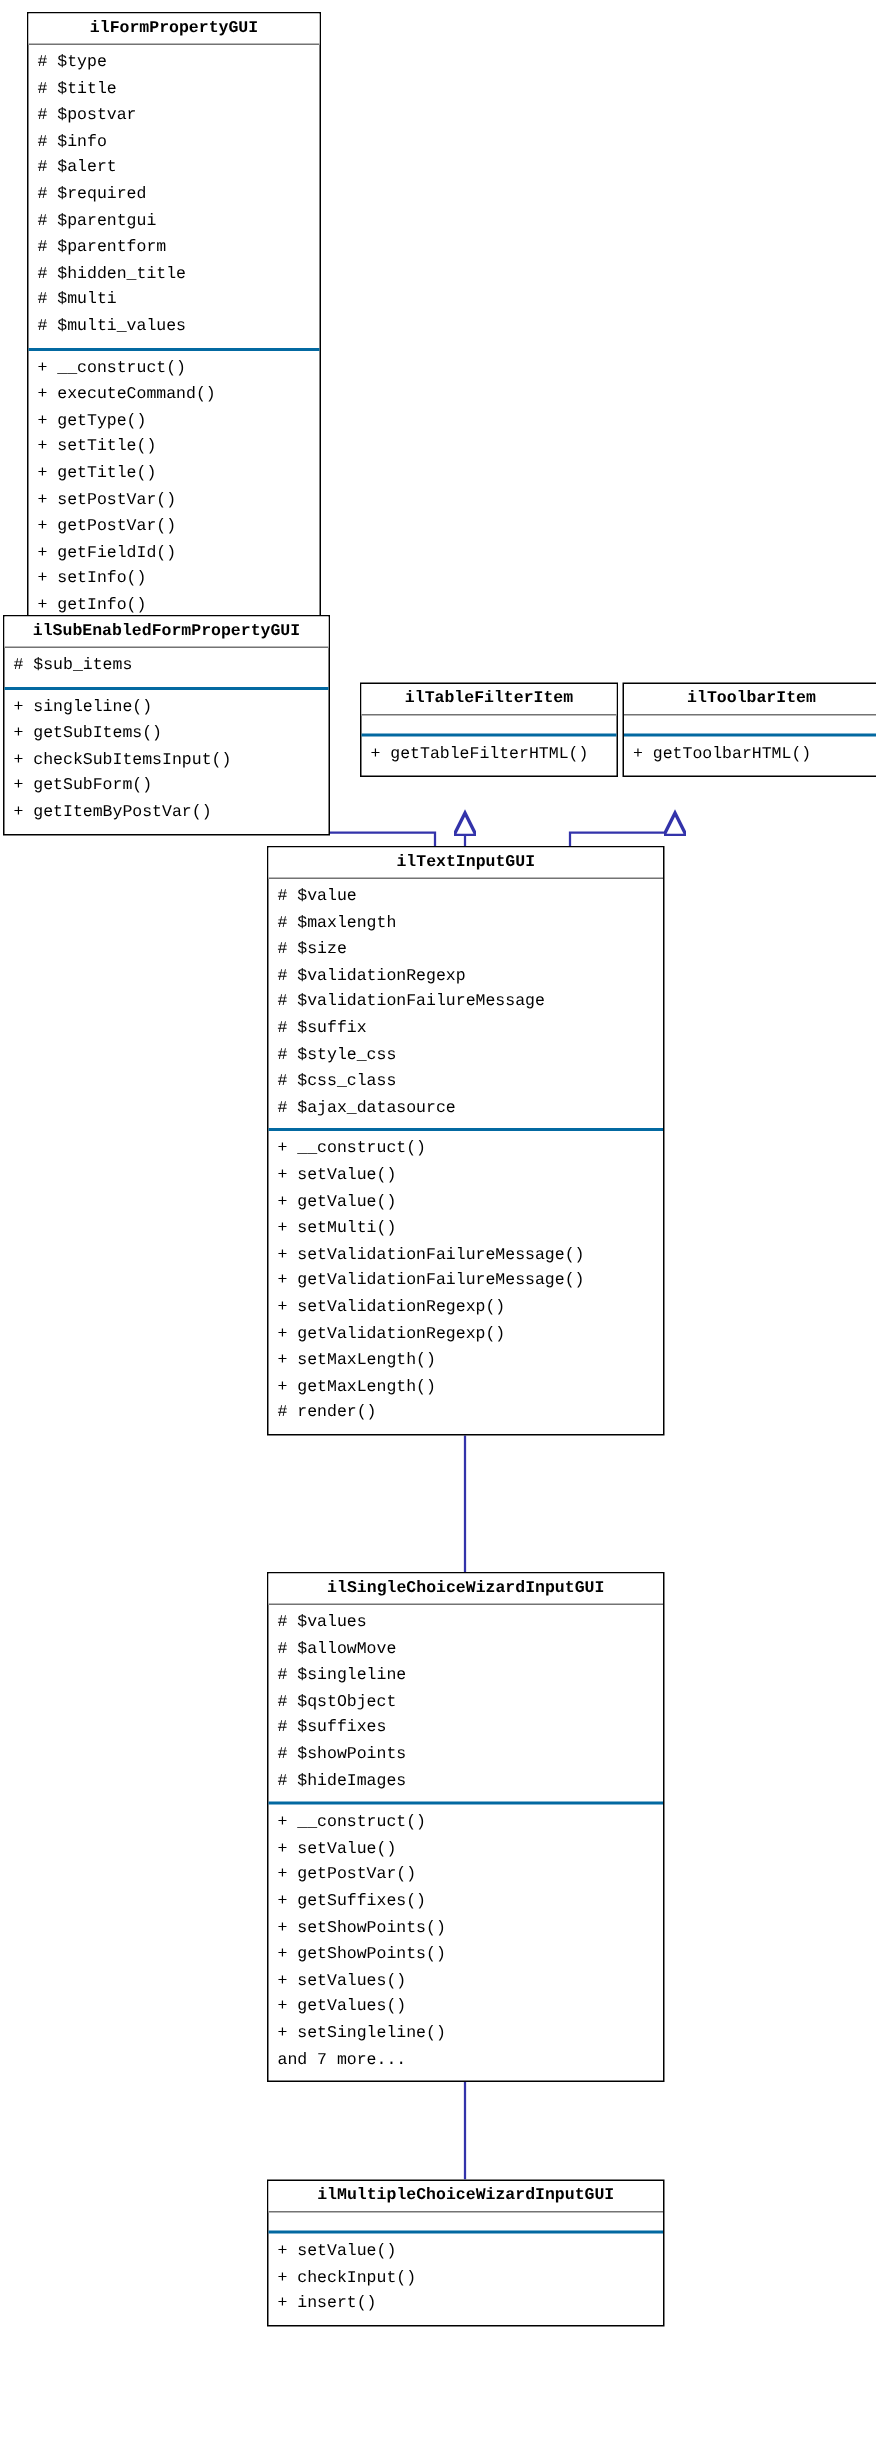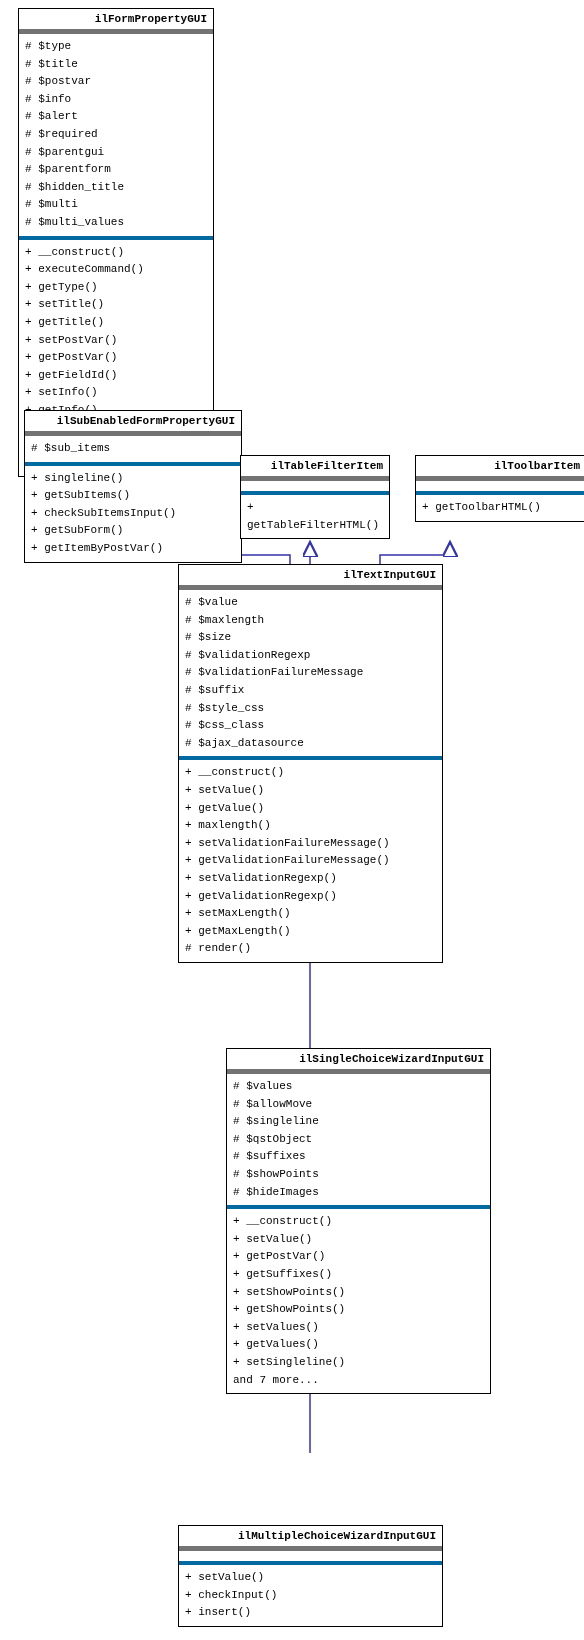--- a/index.html
+++ b/index.html
@@ -22,29 +22,29 @@
 
     .uml-box {
       position: absolute;
       background: #ffffff;
       border: 1px solid #000000;
       font-size: 11px;
     }
 
     .uml-box .box-title {
       background: #ffffff;
-      border-bottom: 5px solid #737373;
+      border-bottom: 1px solid #737373;
       padding: 4px 6px;
       font-weight: bold;
-      text-align: right;
+      text-align: center;
       font-size: 11px;
     }
 
     .uml-box .box-section {
-      border-bottom: 4px solid #0369a1;
+      border-bottom: 2px solid #0369a1;
       padding: 4px 6px;
       line-height: 1.6;
     }
 
     .uml-box .box-section:last-child {
       border-bottom: none;
     }
 
     .uml-box .box-section p {
       line-height: 1.6;
@@ -110,35 +110,35 @@
       <p>+ getPostVar()</p>
       <p>+ getFieldId()</p>
       <p>+ setInfo()</p>
       <p>+ getInfo()</p>
       <p>and 26 more...</p>
       <p># setType()</p>
       <p># getMultiIconsHTML()</p>
     </div>
   </div>
 
-  <div class="uml-box" style="left:24px; top:410px; width:218px;">
+  <div class="uml-box" style="left:2px; top:410px; width:218px;">
     <div class="box-title">ilSubEnabledFormPropertyGUI</div>
     <div class="box-section">
       <p># $sub_items</p>
     </div>
     <div class="box-section">
       <p>+ singleline()</p>
       <p>+ getSubItems()</p>
       <p>+ checkSubItemsInput()</p>
       <p>+ getSubForm()</p>
       <p>+ getItemByPostVar()</p>
     </div>
   </div>
 
-  <div class="uml-box" style="left:240px; top:455px; width:150px;">
+  <div class="uml-box" style="left:240px; top:455px; width:172px;">
     <div class="box-title">ilTableFilterItem</div>
     <div class="box-section" style="min-height:14px;">
     </div>
     <div class="box-section">
       <p>+ getTableFilterHTML()</p>
     </div>
   </div>
 
   <div class="uml-box" style="left:415px; top:455px; width:172px;">
     <div class="box-title">ilToolbarItem</div>
@@ -159,32 +159,32 @@
       <p># $validationFailureMessage</p>
       <p># $suffix</p>
       <p># $style_css</p>
       <p># $css_class</p>
       <p># $ajax_datasource</p>
     </div>
     <div class="box-section">
       <p>+ __construct()</p>
       <p>+ setValue()</p>
       <p>+ getValue()</p>
-      <p>+ maxlength()</p>
+      <p>+ setMulti()</p>
       <p>+ setValidationFailureMessage()</p>
       <p>+ getValidationFailureMessage()</p>
       <p>+ setValidationRegexp()</p>
       <p>+ getValidationRegexp()</p>
       <p>+ setMaxLength()</p>
       <p>+ getMaxLength()</p>
       <p># render()</p>
     </div>
   </div>
 
-  <div class="uml-box" style="left:178px; top:1048px; width:265px;margin-left:48px;">
+  <div class="uml-box" style="left:178px; top:1048px; width:265px;">
     <div class="box-title">ilSingleChoiceWizardInputGUI</div>
     <div class="box-section">
       <p># $values</p>
       <p># $allowMove</p>
       <p># $singleline</p>
       <p># $qstObject</p>
       <p># $suffixes</p>
       <p># $showPoints</p>
       <p># $hideImages</p>
     </div>
@@ -195,21 +195,21 @@
       <p>+ getSuffixes()</p>
       <p>+ setShowPoints()</p>
       <p>+ getShowPoints()</p>
       <p>+ setValues()</p>
       <p>+ getValues()</p>
       <p>+ setSingleline()</p>
       <p>and 7 more...</p>
     </div>
   </div>
 
-  <div class="uml-box" style="left:178px; top:1525px; width:265px;">
+  <div class="uml-box" style="left:178px; top:1453px; width:265px;">
     <div class="box-title">ilMultipleChoiceWizardInputGUI</div>
     <div class="box-section" style="min-height:14px;">
     </div>
     <div class="box-section">
       <p>+ setValue()</p>
       <p>+ checkInput()</p>
       <p>+ insert()</p>
     </div>
   </div>
 

